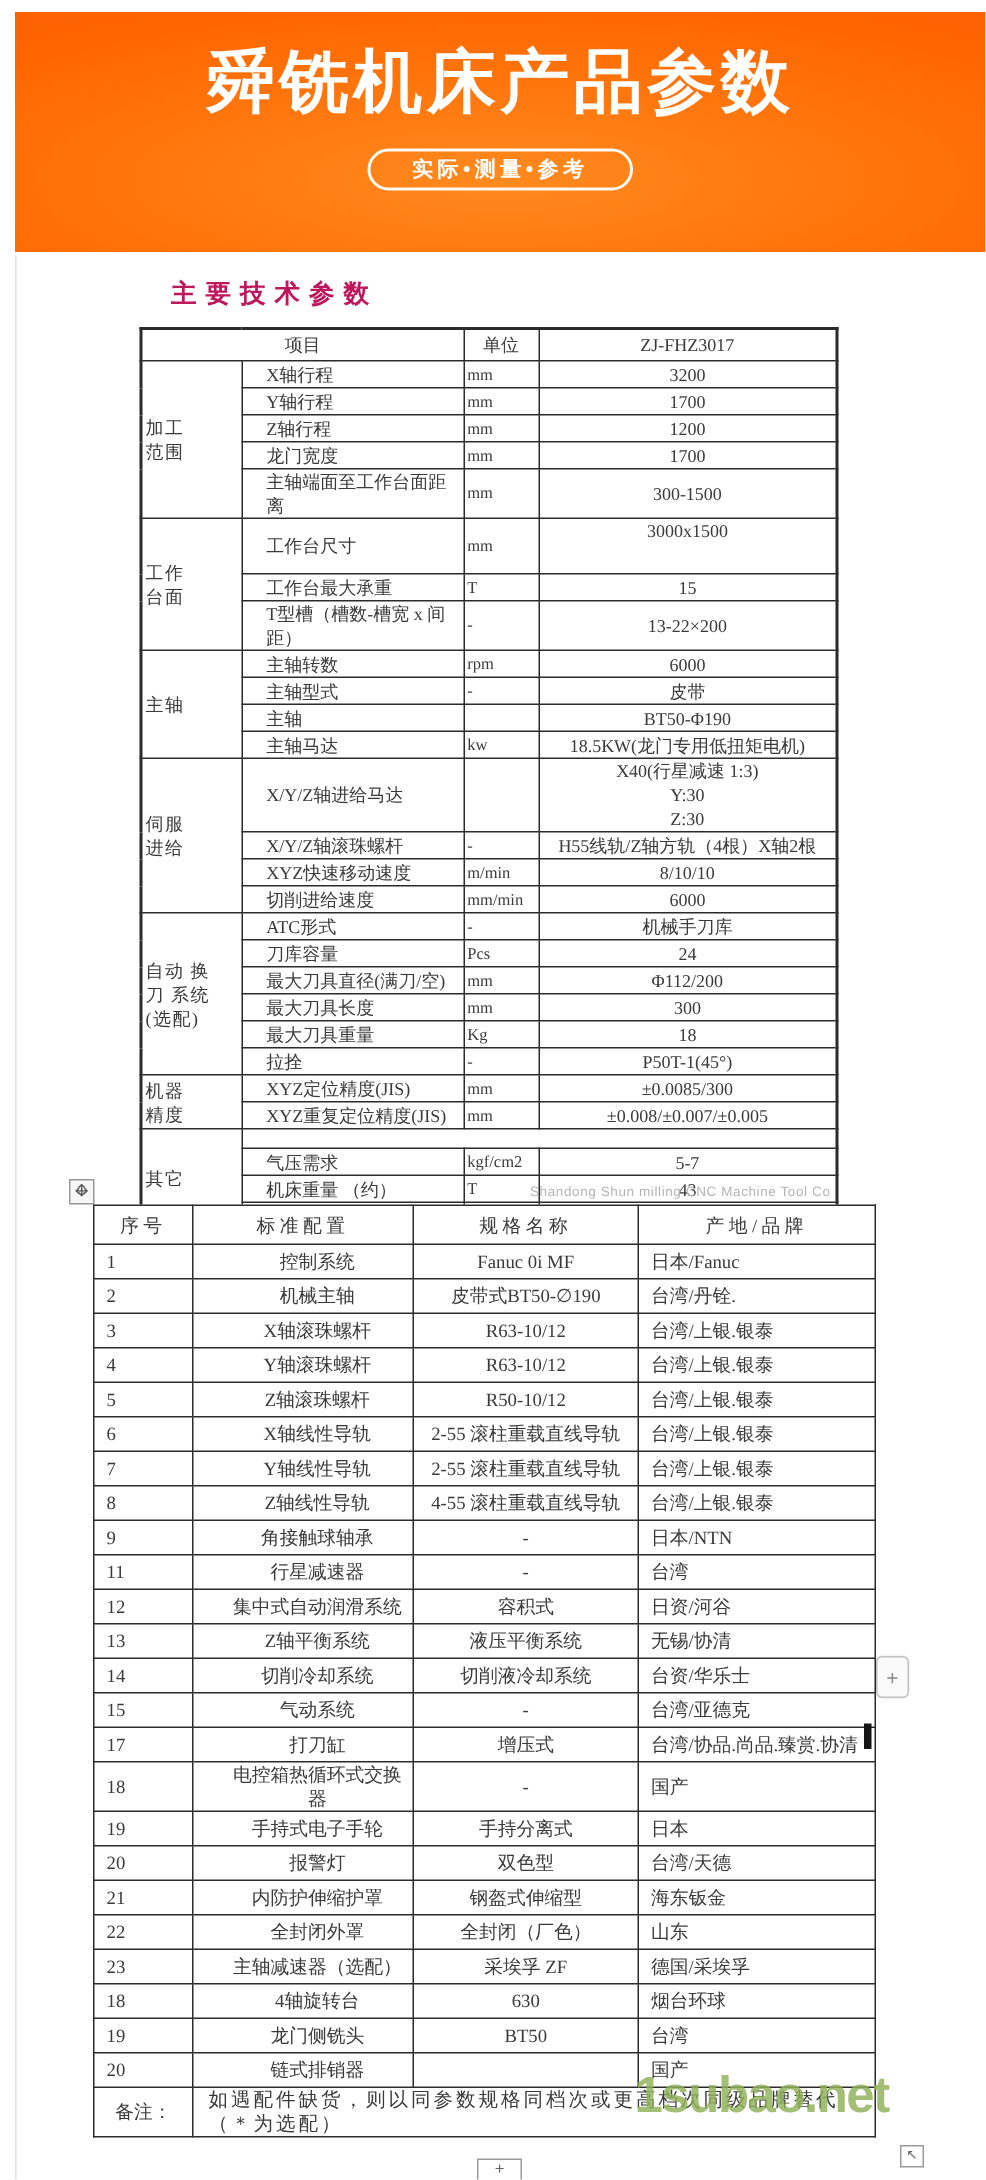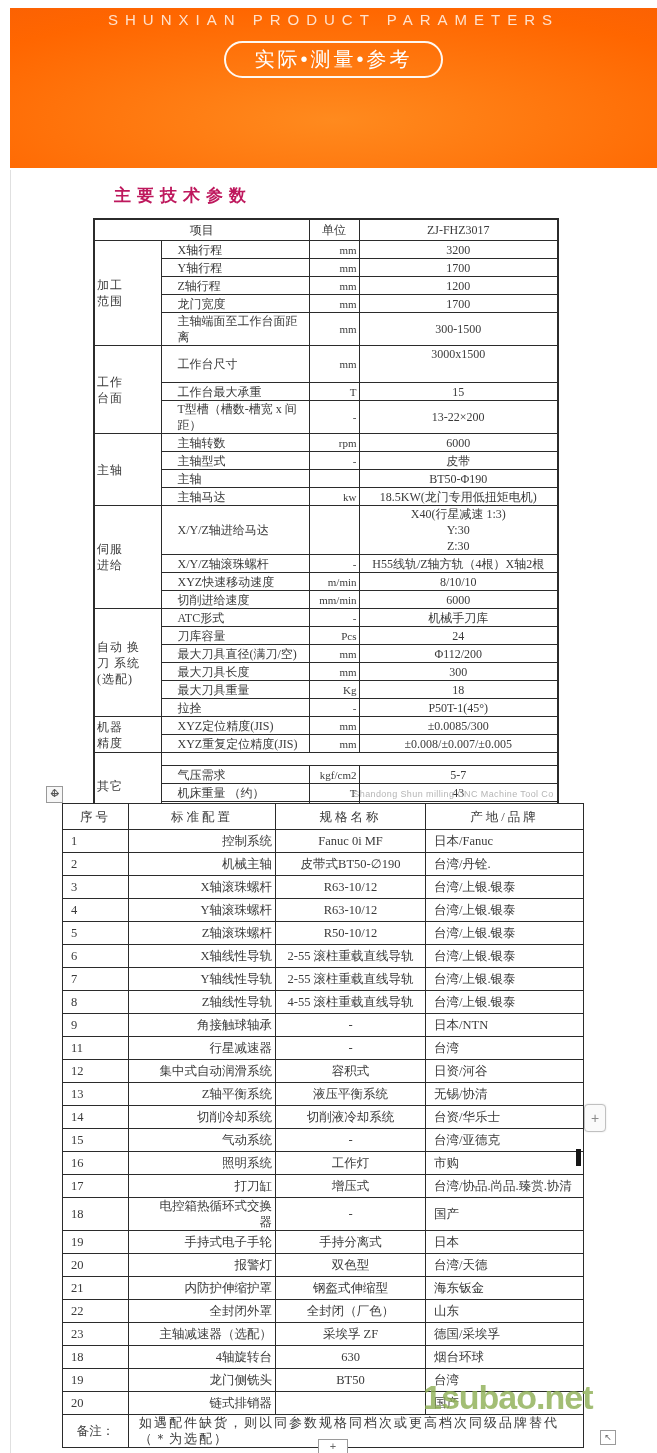--- a/index.html
+++ b/index.html
@@ -11,36 +11,36 @@
 
   
   .banner{
     position:absolute;left:10px;top:8px;width:647px;height:160px;text-align:center;color:#fff;
     font-family:"Liberation Sans","DejaVu Sans",sans-serif;
   }
   .banner h1{margin:16px 0 0 0;font-size:46px;font-weight:bold;letter-spacing:3px;}
   .banner .sub{margin-top:3px;font-size:15px;letter-spacing:7px;color:rgba(255,255,255,0.8);}
   .banner .pill{
     display:inline-block;margin-top:13px;border:2px solid rgba(255,255,255,0.95);
-    border-radius:19px;padding:3px 28px;font-size:20px;font-weight:normal;letter-spacing:3px;
+    border-radius:19px;padding:3px 28px;font-size:14px;font-weight:bold;letter-spacing:3px;
   }
 
   
   .sec1-title{
     position:absolute;left:114px;top:184px;margin:0;font-size:17px;font-weight:bold;
     letter-spacing:6px;color:#be185d;font-family:"Liberation Serif","DejaVu Serif",serif;
   }
   table{border-collapse:collapse;table-layout:fixed;background:#fff;}
   .t1{position:absolute;left:93px;top:218px;width:464px;border:2px solid #2b2b2b;}
   .t1 th,.t1 td{border:1px solid #2b2b2b;font-size:12px;line-height:16px;padding:0 2px;color:#3a3a3a;}
   .t1 th{height:20px;font-weight:normal;text-align:center;}
   .t1 td{height:17px;}
   .t1 td.group{text-align:left;white-space:pre-line;letter-spacing:1px;}
   .t1 td.item{text-align:left;padding-left:16px;}
-  .t1 td.unit{text-align:right;font-size:11px;}
+  .t1 td.unit{text-align:left;font-size:11px;}
   .t1 td.value{text-align:center;white-space:pre-line;}
   .t1 tr.tall{height:37px;}
   .t1 tr.tall td.value{vertical-align:top;}
   .t1 td.blank{height:12px;}
 
   
   .caption{
     position:absolute;left:0;top:789px;width:100%;text-align:center;padding-left:250px;box-sizing:border-box;
     font-size:9px;color:#b5b5b5;font-family:"Liberation Sans","DejaVu Sans",sans-serif;letter-spacing:.4px;
   }
@@ -48,21 +48,21 @@
     position:absolute;left:46px;top:786px;width:15px;height:15px;border:1px solid #999;background:#f7f7f7;
     color:#555;font-size:11px;line-height:13px;text-align:center;cursor:move;
     font-family:"DejaVu Sans",sans-serif;
   }
   .move-handle span{position:absolute;left:0;top:0;width:100%;height:100%;}
   .t2{position:absolute;left:62px;top:803px;width:521px;}
   .t2 th,.t2 td{border:1px solid #2b2b2b;font-size:12.5px;line-height:16px;padding:0 3px;color:#3a3a3a;}
   .t2 th{height:25px;font-weight:normal;text-align:center;letter-spacing:3px;margin-left:32px;}
   .t2 td{height:22px;}
   .t2 td.c-no{text-align:left;padding-left:8px;}
-  .t2 td.c-name{text-align:right;padding-left:22px;margin-left:12px;}
+  .t2 td.c-name{text-align:center;padding-left:22px;margin-left:12px;}
   .t2 td.c-spec{text-align:center;}
   .t2 td.c-brand{text-align:left;padding-left:8px;}
   .t2 td.c-remark-label{text-align:center;height:30px;}
   .t2 td.c-remark{text-align:left;padding-left:10px;letter-spacing:2px;font-size:13px;height:30px;}
 
   
   .insert-row-btn{
     position:absolute;left:584px;top:1104px;width:20px;height:26px;border:1px solid #c0c0c0;
     border-radius:4px;background:#fafafa;color:#8a8a8a;font-size:14px;display:flex;
     align-items:center;justify-content:center;box-shadow:0 0 2px rgba(0,0,0,.12);
@@ -83,21 +83,21 @@
     position:absolute;left:423px;top:1378px;font-size:34px;font-weight:bold;white-space:nowrap;
     font-family:"Liberation Sans","DejaVu Sans",sans-serif;opacity:.82;letter-spacing:-1px;pointer-events:none;
   }
 </style>
 </head>
 <body>
 
 <div class="page-edge"></div>
 
 <header class="banner" style="background: radial-gradient(120% 130% at 50% 70%, rgb(255, 138, 30) 0%, rgb(255, 102, 0) 55%, rgb(242, 87, 10) 100%);">
-  <div class="sub">SHUNXIAN PRODUCT PARAMETERS</div>
+  <h1>舜铣机床产品参数</h1>
   <div class="pill">实际•测量•参考</div>
 </header>
 
 <h2 class="sec1-title">主要技术参数</h2>
 
 <table class="t1">
   <colgroup>
       <col style="width:67px">
       <col style="width:148px">
       <col style="width:50px">
@@ -368,26 +368,20 @@
         <td class="c-spec">切削液冷却系统</td>
         <td class="c-brand">台资/华乐士</td>
       </tr>
       <tr>
         <td class="c-no">15</td>
         <td class="c-name">气动系统</td>
         <td class="c-spec">-</td>
         <td class="c-brand">台湾/亚德克</td>
       </tr>
       <tr>
-        <td class="c-no">16</td>
-        <td class="c-name">照明系统</td>
-        <td class="c-spec">工作灯</td>
-        <td class="c-brand">市购</td>
-      </tr>
-      <tr>
         <td class="c-no">17</td>
         <td class="c-name">打刀缸</td>
         <td class="c-spec">增压式</td>
         <td class="c-brand">台湾/协品.尚品.臻赏.协清</td>
       </tr>
       <tr>
         <td class="c-no">18</td>
         <td class="c-name">电控箱热循环式交换器</td>
         <td class="c-spec">-</td>
         <td class="c-brand">国产</td>

